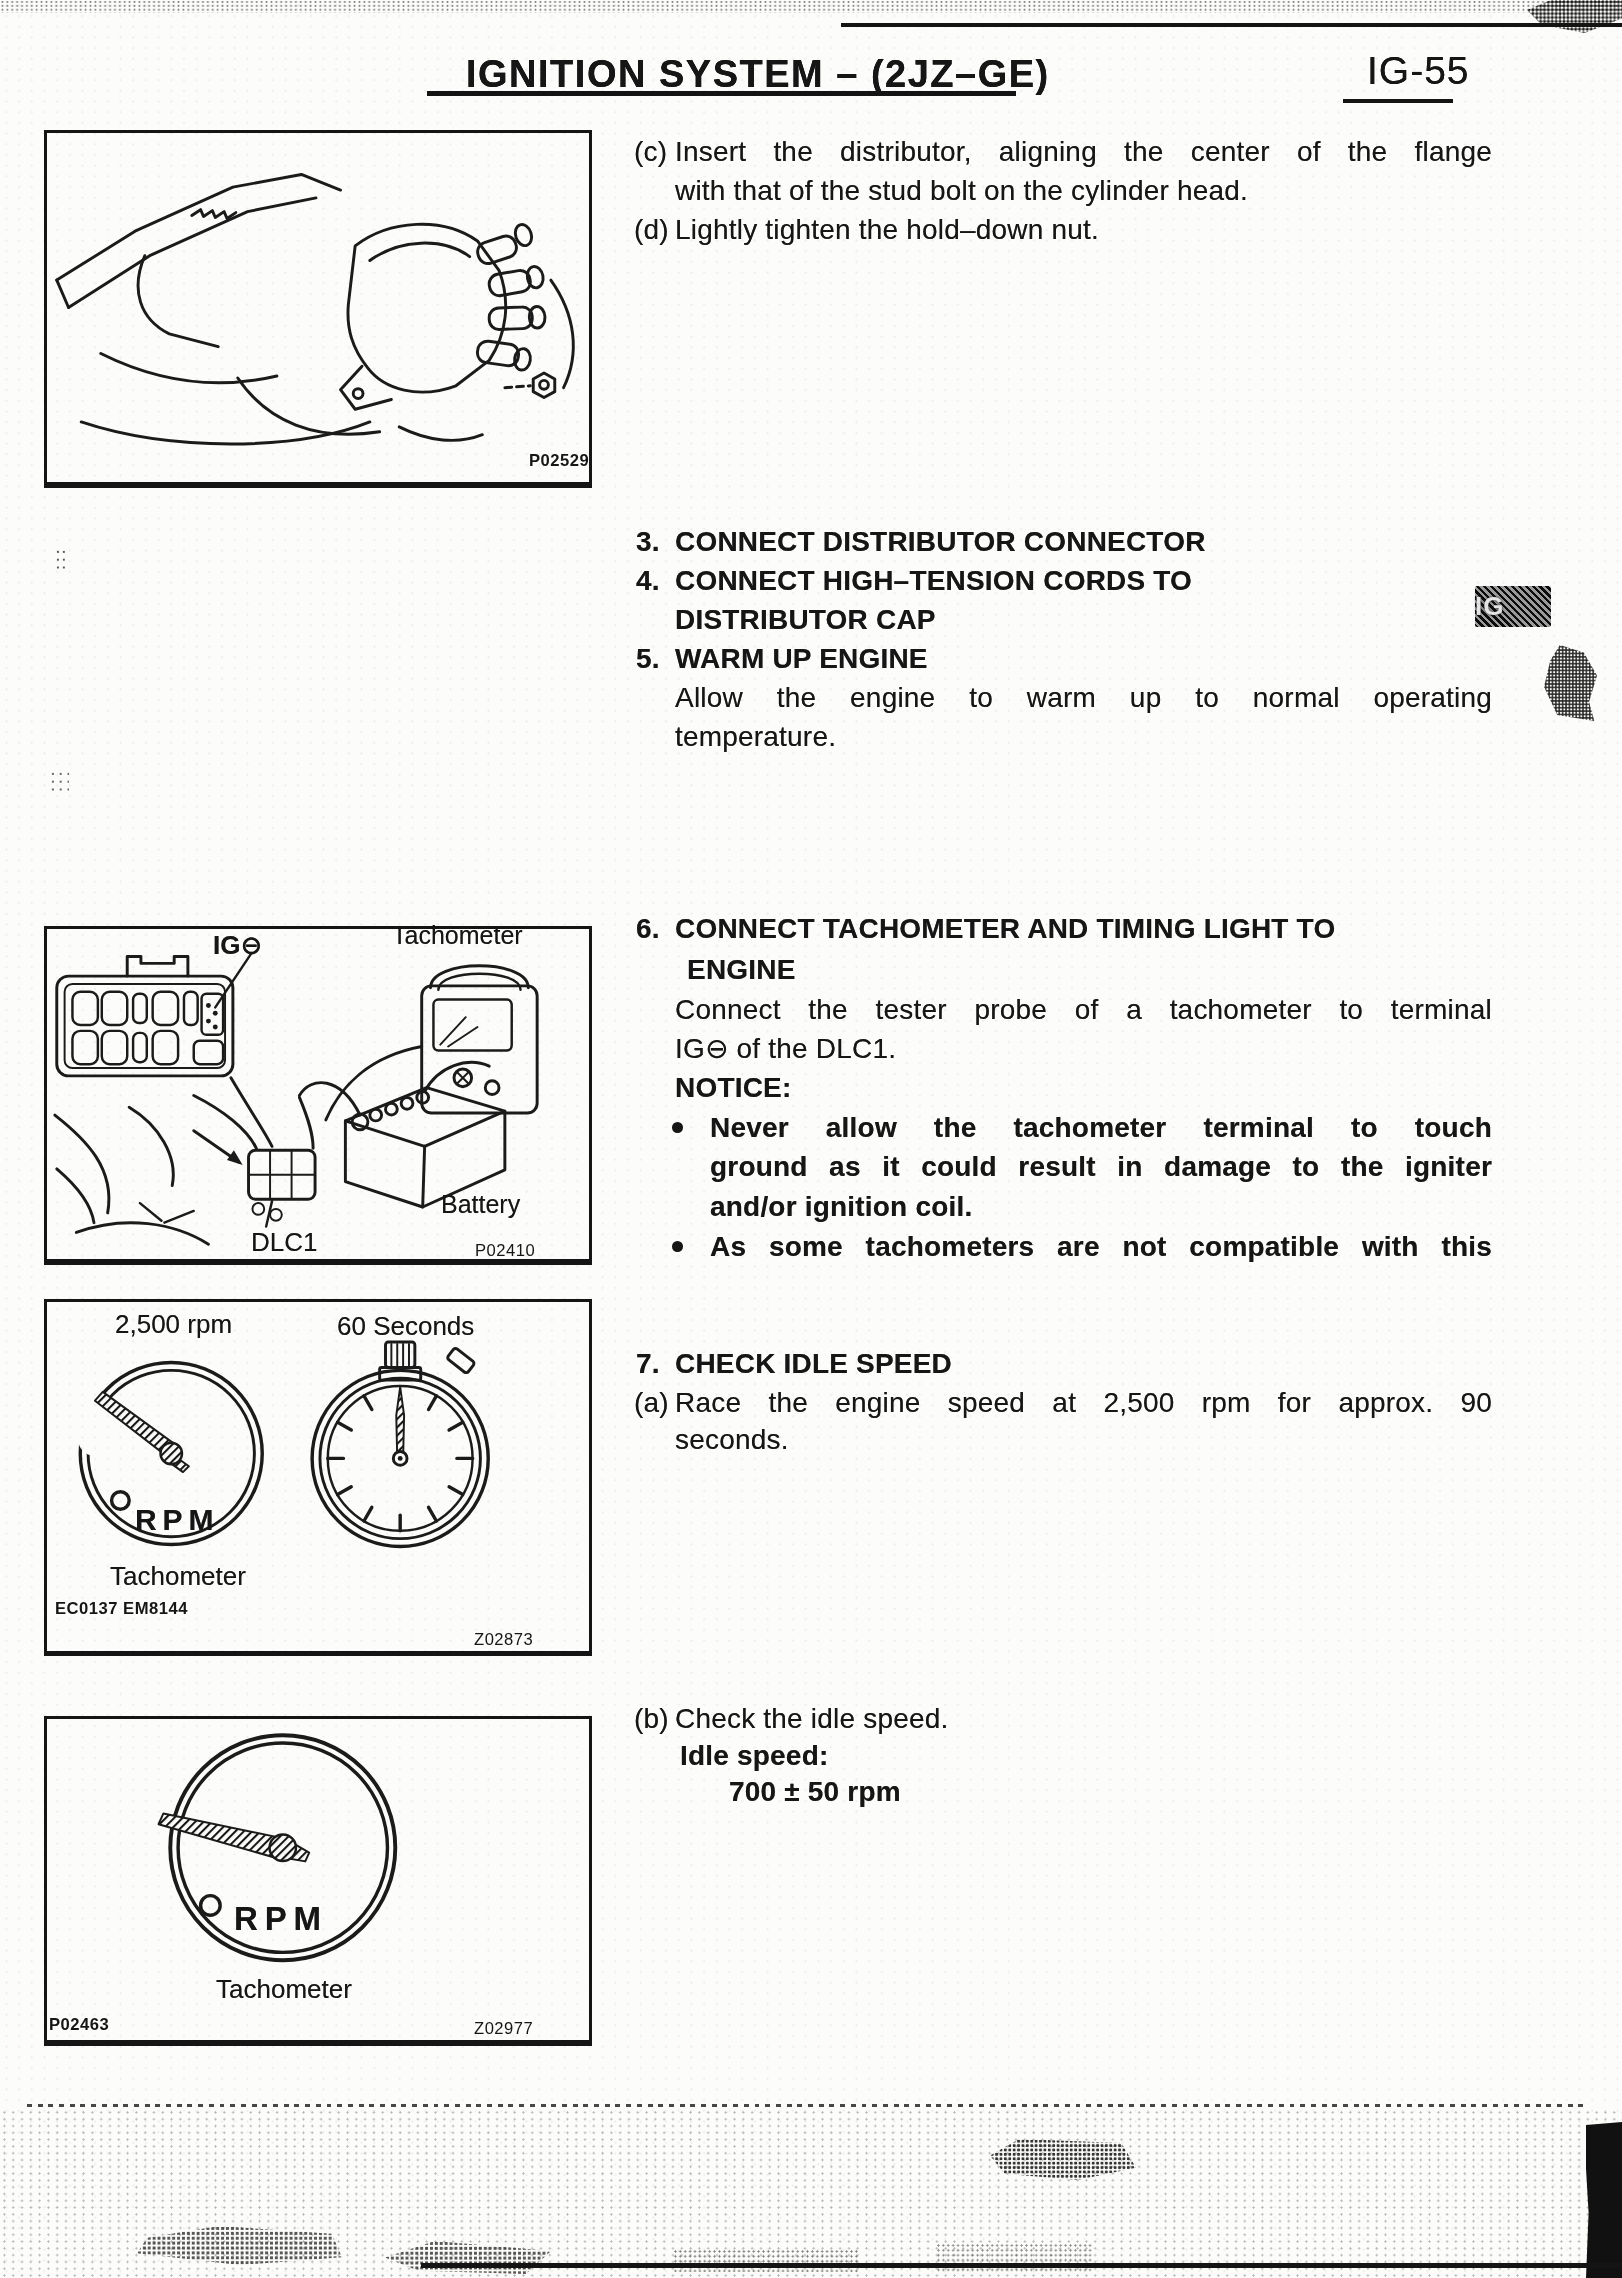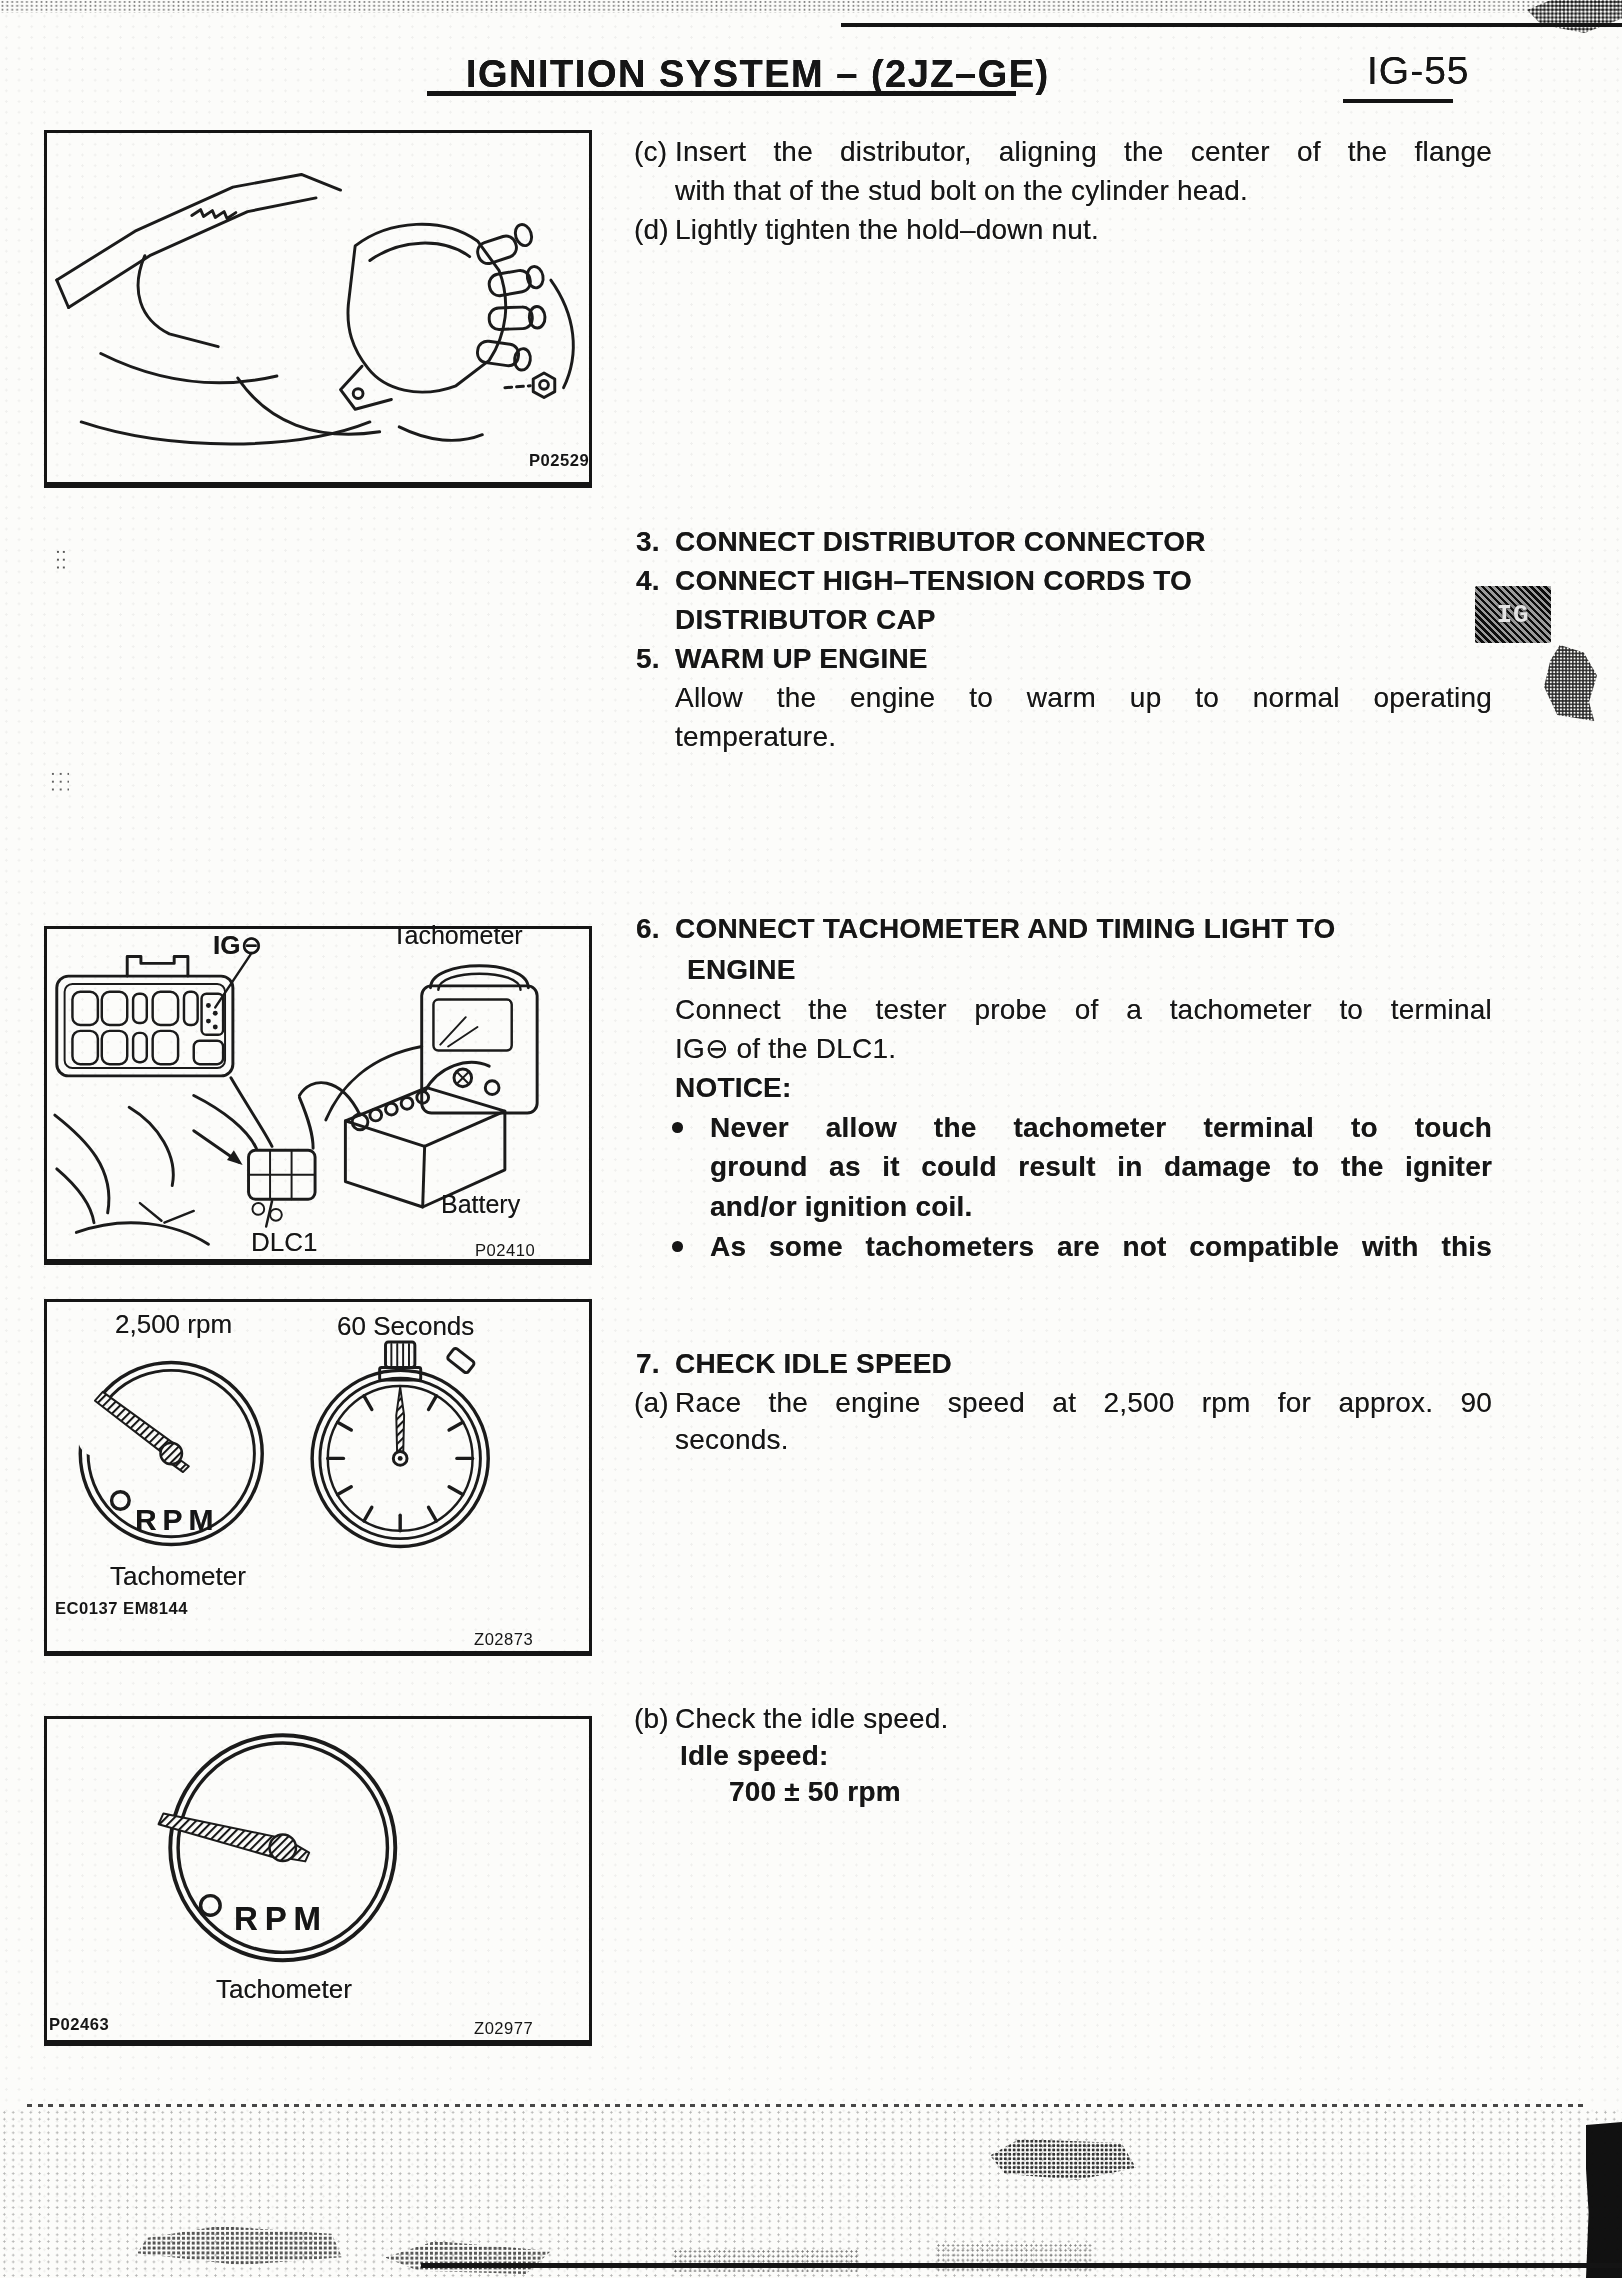--- a/index.html
+++ b/index.html
@@ -17,23 +17,23 @@
   .rule{position:absolute;background:#141414;}
   .fig{position:absolute;border:3.9px solid #151515;border-bottom-width:6.8px;box-sizing:border-box;}
   .fig svg{display:block;width:100%;height:100%;}
   .code{position:absolute;font-size:16.6px;font-weight:bold;letter-spacing:0.5px;}
   .figlabel{position:absolute;font-size:25px;text-shadow:0 0 0.4px rgba(0,0,0,.5);}
   .dot{position:absolute;width:10.7px;height:10.7px;border-radius:50%;background:#161616;}
   .speck{position:absolute;background-image:radial-gradient(circle,#222 0.9px,transparent 1.2px);
          background-size:5.9px 4.9px;pointer-events:none;}
   .grain{position:absolute;left:0;top:0;width:1623px;height:2278px;opacity:.05;pointer-events:none;
          background-image:radial-gradient(circle,#000 1px,transparent 1.3px);background-size:12.7px 10.7px;}
-  .tab{position:absolute;left:1475px;top:586px;width:76px;height:57px;
+  .tab{position:absolute;left:1475px;top:586px;width:76px;height:41px;
        background:repeating-linear-gradient(45deg,#0c0c0c 0 2.4px,#9b9b9b 2.4px 4.9px);
-       display:flex;align-items:center;justify-content:center;border-radius:2px;font-family:Liberation Mono, monospace;}
+       display:flex;align-items:center;justify-content:flex-start;border-radius:2px;}
   .tab span{color:#e4e4e4;font-weight:bold;font-size:26px;letter-spacing:1px;text-shadow:0 0 2.9px #222;}
   .blackbar{position:absolute;left:1586px;top:2122px;width:37px;height:156px;background:#111;
             clip-path:polygon(0 2%,100% 0,100% 100%,0 100%,7% 58%,0 30%);}
 </style>
 </head>
 <body>
 
 <div id="page">
 
   <div class="speck" style="left:0;top:0;width:1623px;height:12.7px;opacity:.55;background-size:4.9px 3.9px;"></div>

